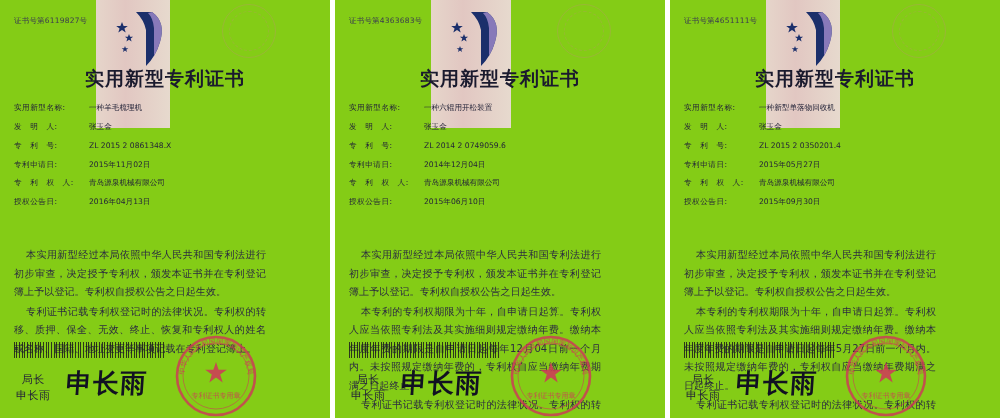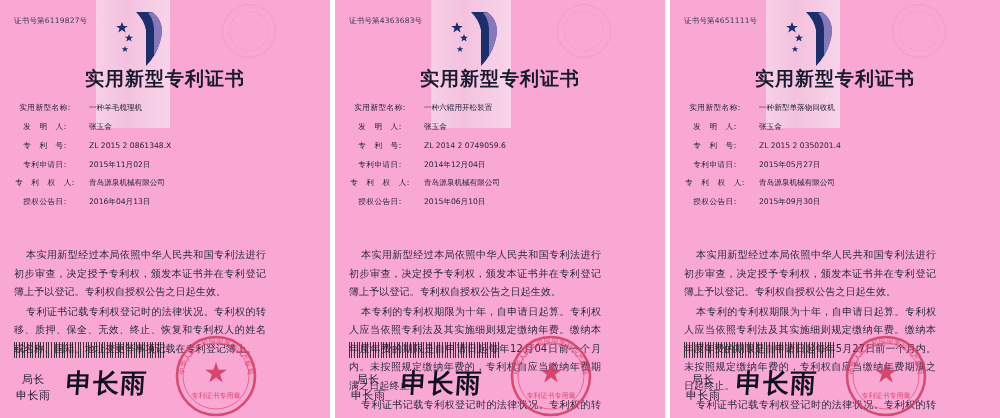--- a/index.html
+++ b/index.html
@@ -9,21 +9,21 @@
     width: 1000px;
     height: 418px;
     overflow: hidden;
     font-family: "DejaVu Sans", "Liberation Sans", sans-serif;
   }
   .sheet {
     position: absolute;
     top: 0;
     width: 330px;
     height: 418px;
-    background: #f9a8d4;
+    background: #84cc16;
     overflow: hidden;
   }
   #cert-1 { left: 0px; }
   #cert-2 { left: 335px; }
   #cert-3 { left: 670px; }
 
   
   .pink-band {
     position: absolute;
     top: 0;
@@ -106,21 +106,20 @@
   .field-row {
     display: flex;
     align-items: baseline;
     margin-bottom: 10.5px;
     white-space: nowrap;
   }
   .field-label {
     width: 62px;
     flex: 0 0 62px;
     letter-spacing: .5px;
-    text-align: center;
   }
   .field-value {
     flex: 1 1 auto;
     margin-left: 13px;
   }
 
   
   .body-text {
     position: absolute;
     top: 246px;

